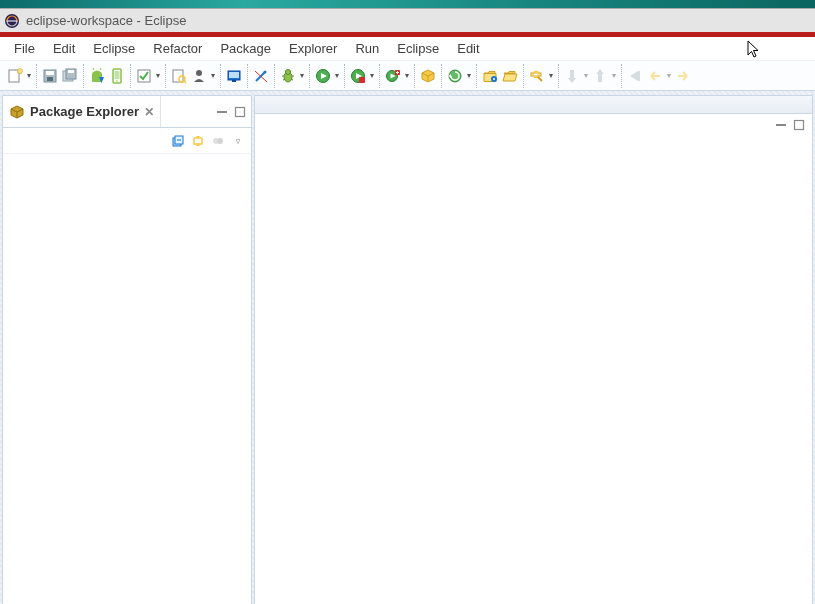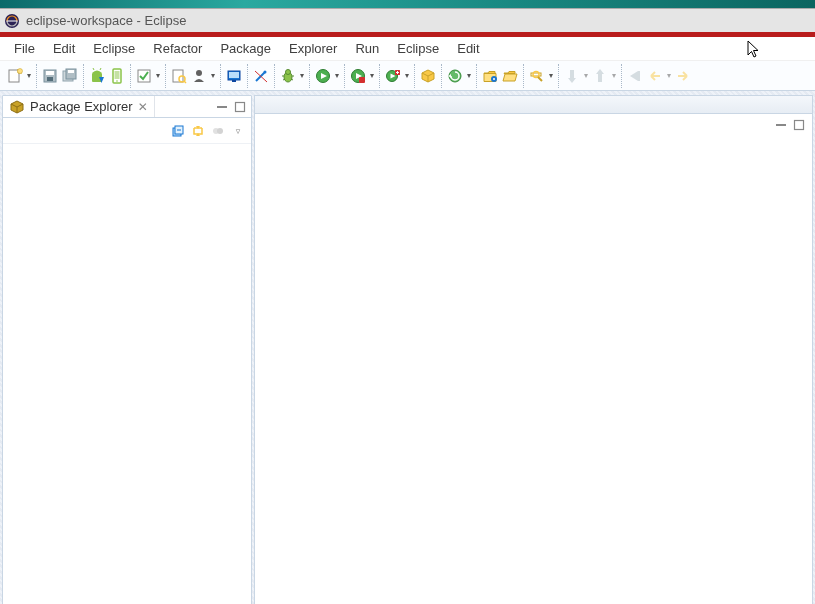--- a/index.html
+++ b/index.html
@@ -104,26 +104,27 @@
     width:250px;
     margin:0 2px;
     background:#fff;
     border:1px solid #c9d6e4;
     border-radius:1px;
     position:relative;
     display:flex; flex-direction:column;
     z-index:1;
   }
   .pe-tab-row {
-    height:22px;
+    height:32px;
     display:flex; align-items:center;
     border-bottom:1px solid #c9d6e4;
     background:#fff;
     justify-content:space-between;
     padding-right:4px;
+    font-weight:bold;
   }
   .pe-tab {
     display:flex; align-items:center;
     gap:5px;
     padding:0 6px;
     height:100%;
     border-right:1px solid #e0e4ea;
   }
   .pe-tab-label { color:#333; }
   .pe-close { color:#888; font-size:12px; cursor:default; }

